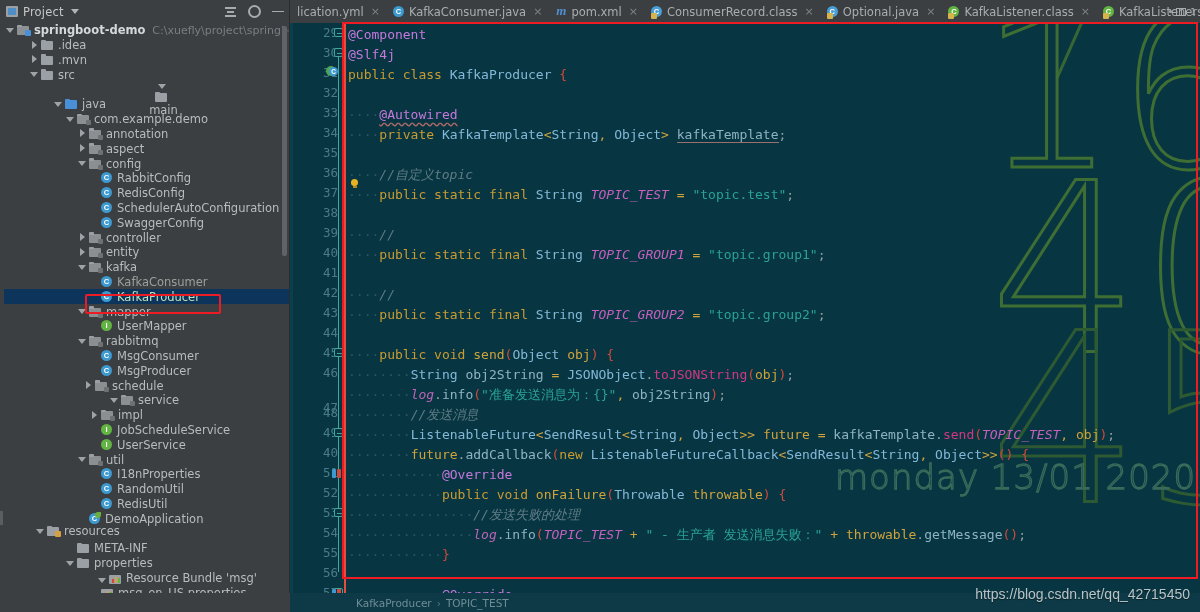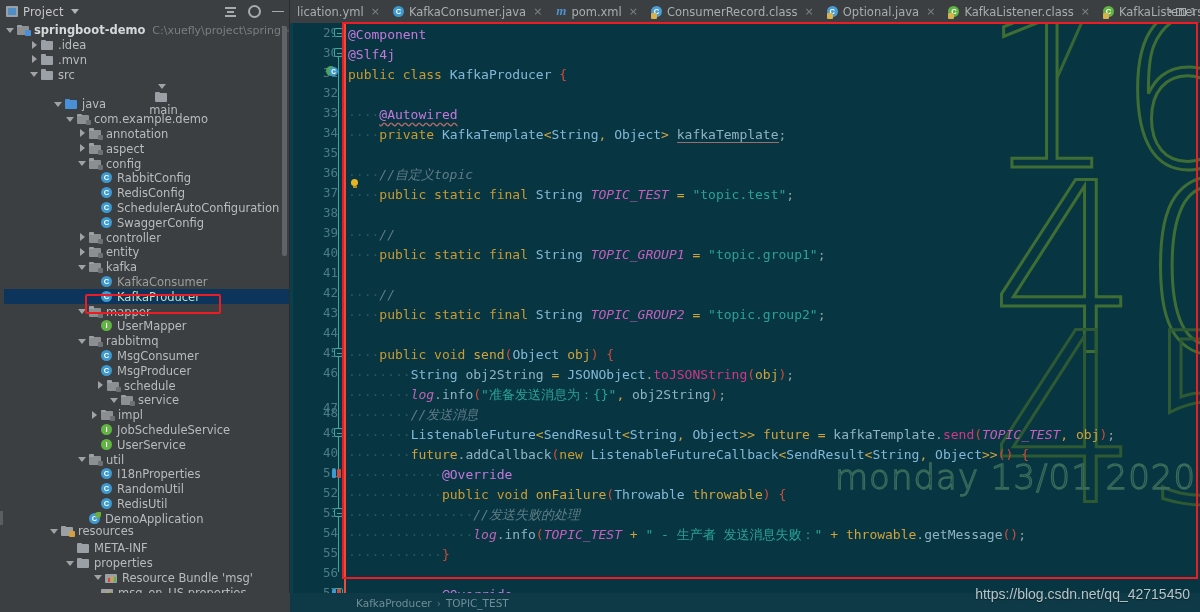--- a/index.html
+++ b/index.html
@@ -493,21 +493,21 @@
           <div class="tree-row" style="position: absolute; left: 0px; right: 0px; top: 325.6px; padding-left: 90px;">
             <span class="tw"></span>
             <span class="ic cls"></span>
             <span class="tree-label">MsgConsumer</span>
           </div>
           <div class="tree-row" style="position: absolute; left: 0px; right: 0px; top: 340.4px; padding-left: 90px;">
             <span class="tw"></span>
             <span class="ic cls"></span>
             <span class="tree-label">MsgProducer</span>
           </div>
-          <div class="tree-row" style="position: absolute; left: 18px; right: 0px; top: 355.2px; padding-left: 78px;">
+          <div class="tree-row" style="position: absolute; left: 6px; right: 0px; top: 355.2px; padding-left: 78px;">
             <span class="tw closed"></span>
             <span class="ic folder folder-pkg">
               <span class="badge"></span>
             </span>
             <span class="tree-label">schedule</span>
           </div>
           <div class="tree-row" style="position: absolute; left: 0px; right: 0px; top: 370px; padding-left: 110px;">
             <span class="tw open"></span>
             <span class="ic folder folder-pkg">
               <span class="badge"></span>
@@ -553,38 +553,38 @@
             <span class="ic cls"></span>
             <span class="tree-label">RedisUtil</span>
           </div>
           <div class="tree-row" style="position: absolute; left: 0px; right: 0px; top: 488.4px; padding-left: 78px;">
             <span class="tw"></span>
             <span class="ic cls springcls">
               <span class="leaf"></span>
             </span>
             <span class="tree-label">DemoApplication</span>
           </div>
-          <div class="tree-row" style="position: absolute; left: 0px; right: 0px; top: 501px; padding-left: 50px;">
+          <div class="tree-row" style="position: absolute; left: 0px; right: 0px; top: 501px; padding-left: 36px;">
             <span class="tw open"></span>
             <span class="ic folder folder-res">
               <span class="badge"></span>
             </span>
             <span class="tree-label">resources</span>
           </div>
           <div class="tree-row" style="position: absolute; left: 0px; right: 0px; top: 518px; padding-left: 66px;">
             <span class="tw"></span>
             <span class="ic folder"></span>
             <span class="tree-label">META-INF</span>
           </div>
           <div class="tree-row" style="position: absolute; left: 0px; right: 0px; top: 532.8px; padding-left: 66px;">
             <span class="tw open"></span>
             <span class="ic folder"></span>
             <span class="tree-label">properties</span>
           </div>
-          <div class="tree-row" style="position: absolute; left: 16px; right: 0px; top: 547.6px; padding-left: 78px;">
+          <div class="tree-row" style="position: absolute; left: 0px; right: 0px; top: 547.6px; padding-left: 98px; align-items: flex-end;">
             <span class="tw open"></span>
             <span class="ic bundle">
               <i class="bar"></i>
               <i class="bar"></i>
               <i class="bar"></i>
             </span>
             <span class="tree-label">Resource Bundle 'msg'</span>
           </div>
           <div class="tree-row" style="position: absolute; left: 0px; right: 0px; top: 562.4px; padding-left: 90px;">
             <span class="tw"></span>

